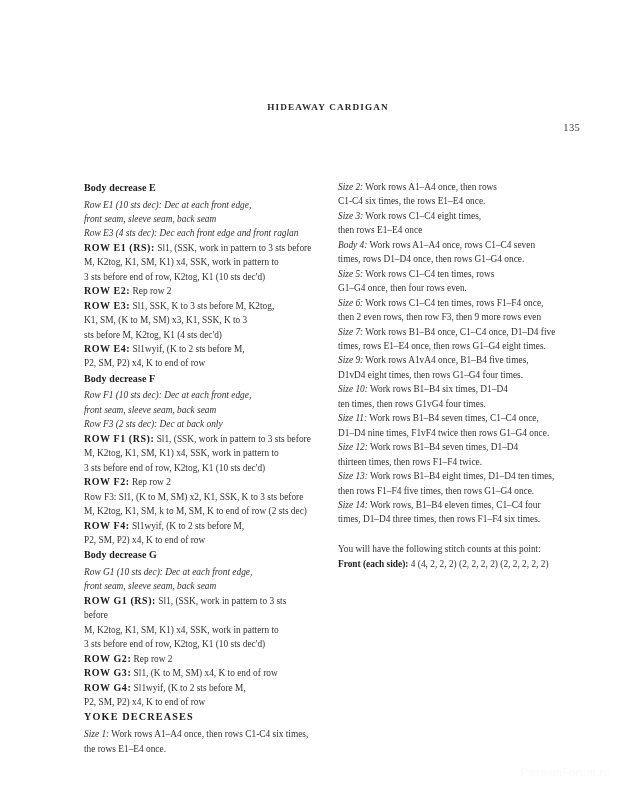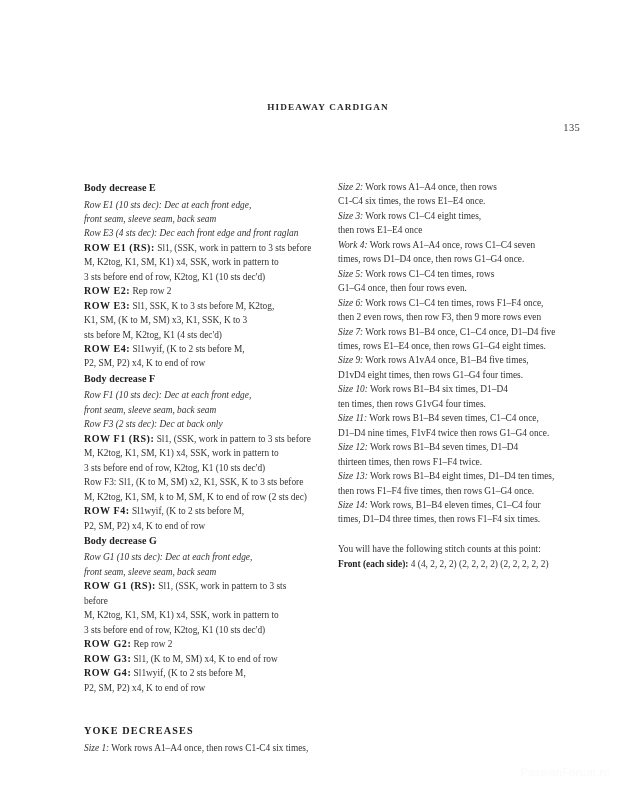--- a/index.html
+++ b/index.html
@@ -155,56 +155,58 @@
           <div class="para">P2, SM, P2) x4, K to end of row</div>
         </div>
         <div class="block group-gap">
           <div class="section-heading">Body decrease F</div>
           <div class="para italic">Row F1 (10 sts dec): Dec at each front edge,</div>
           <div class="para italic">front seam, sleeve seam, back seam</div>
           <div class="para italic">Row F3 (2 sts dec): Dec at back only</div>
           <div class="para"><span class="rowlabel">ROW F1 (RS):</span><span> Sl1, (SSK, work in pattern to 3 sts before</span></div>
           <div class="para">M, K2tog, K1, SM, K1) x4, SSK, work in pattern to</div>
           <div class="para">3 sts before end of row, K2tog, K1 (10 sts dec'd)</div>
+          <div class="para"><span class="rowlabel">ROW F2:</span><span> Rep row 2</span></div>
           <div class="para">Row F3: Sl1, (K to M, SM) x2, K1, SSK, K to 3 sts before</div>
           <div class="para">M, K2tog, K1, SM, k to M, SM, K to end of row (2 sts dec)</div>
           <div class="para"><span class="rowlabel">ROW F4:</span><span> Sl1wyif, (K to 2 sts before M,</span></div>
           <div class="para">P2, SM, P2) x4, K to end of row</div>
         </div>
         <div class="block group-gap">
           <div class="section-heading">Body decrease G</div>
           <div class="para italic">Row G1 (10 sts dec): Dec at each front edge,</div>
           <div class="para italic">front seam, sleeve seam, back seam</div>
           <div class="para"><span class="rowlabel">ROW G1 (RS):</span><span> Sl1, (SSK, work in pattern to 3 sts before</span></div>
           <div class="para">M, K2tog, K1, SM, K1) x4, SSK, work in pattern to</div>
           <div class="para">3 sts before end of row, K2tog, K1 (10 sts dec'd)</div>
           <div class="para"><span class="rowlabel">ROW G2:</span><span> Rep row 2</span></div>
           <div class="para"><span class="rowlabel">ROW G3:</span><span> Sl1, (K to M, SM) x4, K to end of row</span></div>
           <div class="para"><span class="rowlabel">ROW G4:</span><span> Sl1wyif, (K to 2 sts before M,</span></div>
           <div class="para">P2, SM, P2) x4, K to end of row</div>
         </div>
       </div>
     <div id="yoke-block">
-        <div class="subhead" style="margin-top: 28px;">YOKE DECREASES</div>
+        <div class="subhead" style="">YOKE DECREASES</div>
         <div class="para"><span class="sizelabel">Size 1:</span><span> Work rows A1–A4 once, then rows C1-C4 six times,</span></div>
+        <div class="para">the rows E1–E4 once.</div>
       </div>
   </div>
 
   <div class="col col-right">
     <div id="right-sizes">
         <div class="block">
           <div class="para"><span class="sizelabel">Size 2:</span><span> Work rows A1–A4 once, then rows</span></div>
           <div class="para">C1-C4 six times, the rows E1–E4 once.</div>
         </div>
         <div class="block group-gap">
           <div class="para"><span class="sizelabel">Size 3:</span><span> Work rows C1–C4 eight times,</span></div>
           <div class="para">then rows E1–E4 once</div>
         </div>
         <div class="block group-gap">
-          <div class="para"><span class="sizelabel">Work 4:</span><span> Work rows A1–A4 once, rows C1–C4 seven</span></div>
+          <div class="para"><span class="sizelabel">Body 4:</span><span> Work rows A1–A4 once, rows C1–C4 seven</span></div>
           <div class="para">times, rows D1–D4 once, then rows G1–G4 once.</div>
         </div>
         <div class="block group-gap">
           <div class="para"><span class="sizelabel">Size 5:</span><span> Work rows C1–C4 ten times, rows</span></div>
           <div class="para">G1–G4 once, then four rows even.</div>
         </div>
         <div class="block group-gap">
           <div class="para"><span class="sizelabel">Size 6:</span><span> Work rows C1–C4 ten times, rows F1–F4 once,</span></div>
           <div class="para">then 2 even rows, then row F3, then 9 more rows even</div>
         </div>

